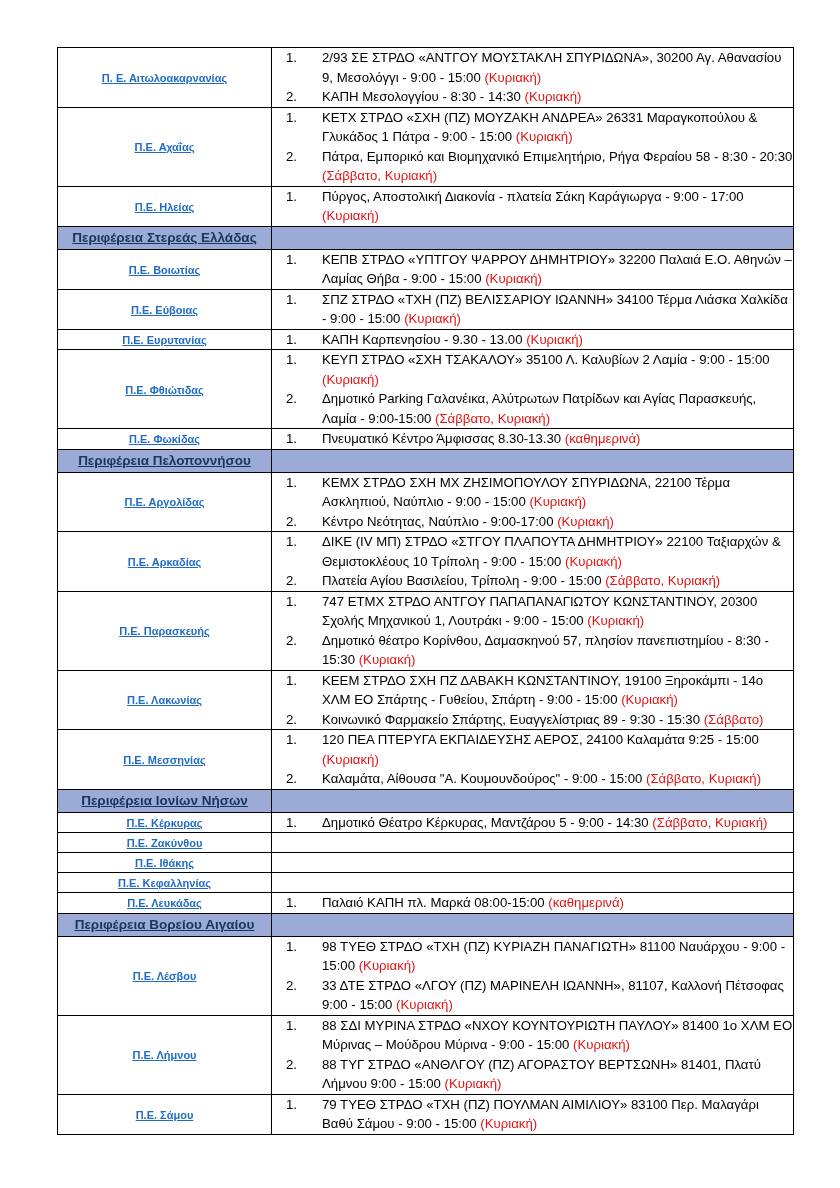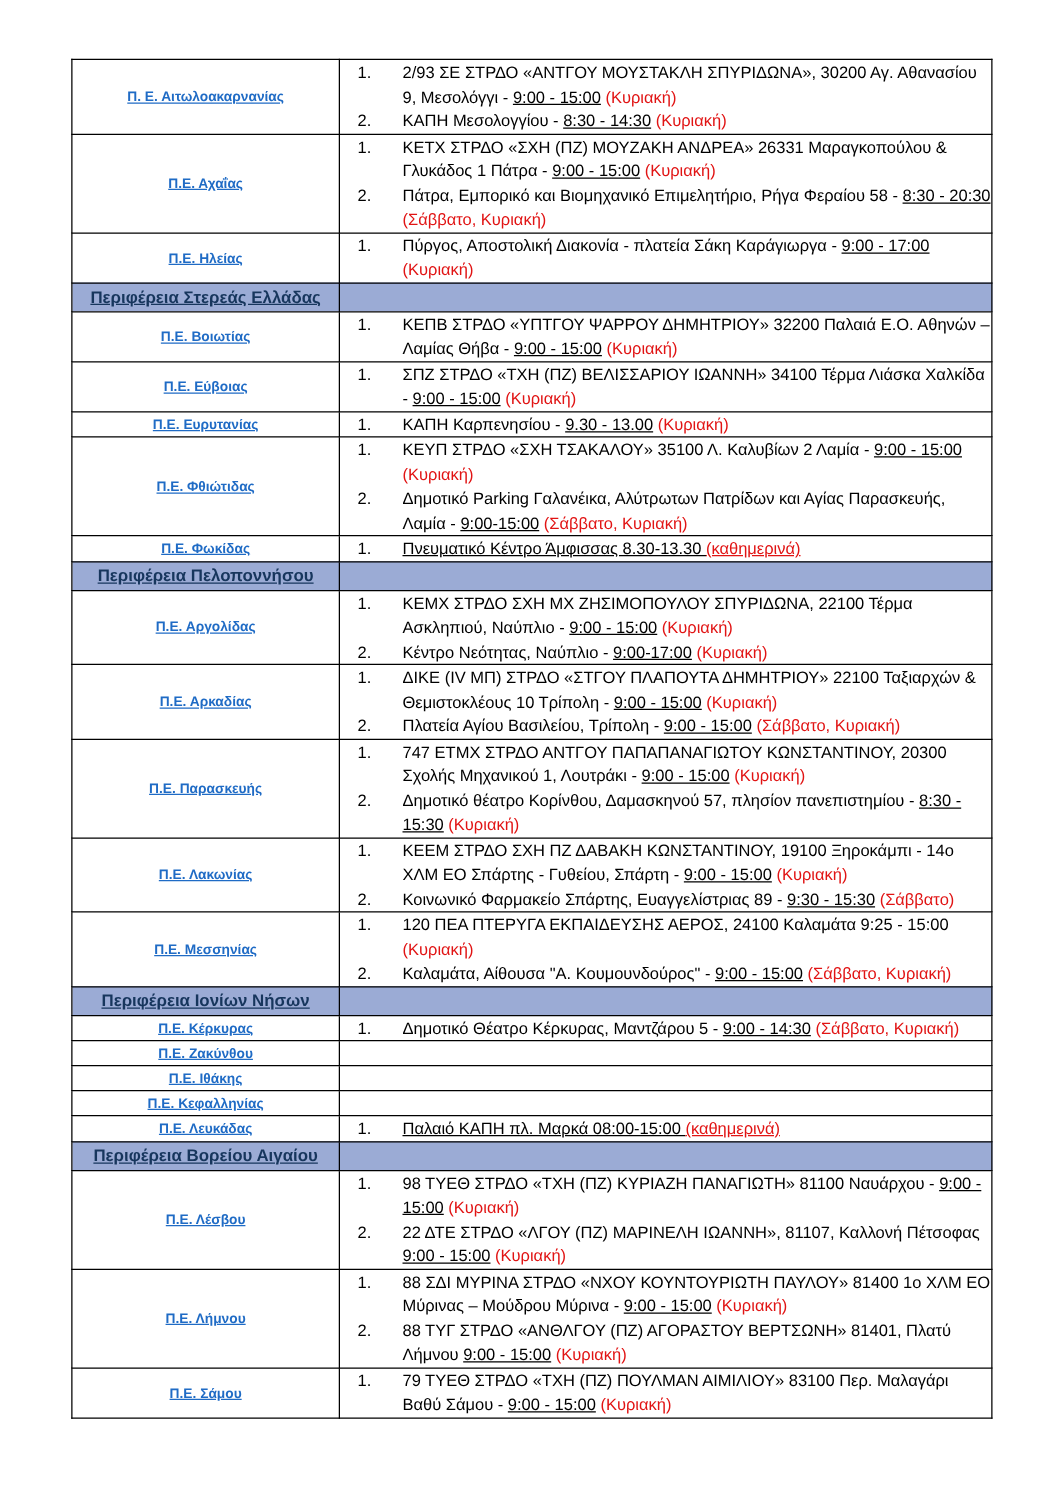--- a/index.html
+++ b/index.html
@@ -36,21 +36,21 @@
   }
   td.items-cell { padding:1px 4px 1px 0; }
   ol.loc-list { margin:0; padding:0; list-style:none; }
   li.loc-item {
     position:relative;
     padding-left:50px;
     font-size:13.2px;
     line-height:19.5px;
   }
   li.loc-item .num { position:absolute; left:14px; top:0; }
-  .seg.u { text-decoration:underline; }
+  .seg.u { }
   .seg.r { color:#E11414; }
   tr.section-row td { background:#9BABD5; height:20px; }
   tr.section-row td.section-cell-left { text-align:center; padding:1px 4px; }
   .section-title {
     color:#17365D;
     font-weight:bold;
     text-decoration:underline;
     font-size:13.5px;
     line-height:18px;
     margin-top:48px;
@@ -216,21 +216,21 @@
         </tr>
         <tr class="section-row">
           <td class="region-cell section-cell-left"><span class="section-title">Περιφέρεια Βορείου Αιγαίου</span></td>
           <td class="items-cell section-cell-right"></td>
         </tr>
         <tr>
           <td class="region-cell"><span class="region-link">Π.Ε. Λέσβου</span></td>
           <td class="items-cell">
             <ol class="loc-list">
               <li class="loc-item"><span class="num">1.</span><span class="seg">98 ΤΥΕΘ ΣΤΡΔΟ «ΤΧΗ (ΠΖ) ΚΥΡΙΑΖΗ ΠΑΝΑΓΙΩΤΗ» 81100 Ναυάρχου - </span><span class="seg u">9:00 - 15:00</span><span class="seg"> </span><span class="seg r">(Κυριακή)</span></li>
-              <li class="loc-item"><span class="num">2.</span><span class="seg">22 ΔΤΕ ΣΤΡΔΟ «ΛΓΟΥ (ΠΖ) ΜΑΡΙΝΕΛΗ ΙΩΑΝΝΗ», 81107, Καλλονή Πέτσοφας </span><span class="seg u">9:00 - 15:00</span><span class="seg"> </span><span class="seg r">(Κυριακή)</span></li>
+              <li class="loc-item"><span class="num">2.</span><span class="seg">33 ΔΤΕ ΣΤΡΔΟ «ΛΓΟΥ (ΠΖ) ΜΑΡΙΝΕΛΗ ΙΩΑΝΝΗ», 81107, Καλλονή Πέτσοφας </span><span class="seg u">9:00 - 15:00</span><span class="seg"> </span><span class="seg r">(Κυριακή)</span></li>
             </ol>
           </td>
         </tr>
         <tr>
           <td class="region-cell"><span class="region-link">Π.Ε. Λήμνου</span></td>
           <td class="items-cell">
             <ol class="loc-list">
               <li class="loc-item"><span class="num">1.</span><span class="seg">88 ΣΔΙ ΜΥΡΙΝΑ ΣΤΡΔΟ «ΝΧΟΥ ΚΟΥΝΤΟΥΡΙΩΤΗ ΠΑΥΛΟΥ» 81400 1ο ΧΛΜ ΕΟ Μύρινας – Μούδρου Μύρινα - </span><span class="seg u">9:00 - 15:00</span><span class="seg"> </span><span class="seg r">(Κυριακή)</span></li>
               <li class="loc-item"><span class="num">2.</span><span class="seg">88 ΤΥΓ ΣΤΡΔΟ «ΑΝΘΛΓΟΥ (ΠΖ) ΑΓΟΡΑΣΤΟΥ ΒΕΡΤΣΩΝΗ» 81401, Πλατύ Λήμνου </span><span class="seg u">9:00 - 15:00</span><span class="seg"> </span><span class="seg r">(Κυριακή)</span></li>
             </ol>

